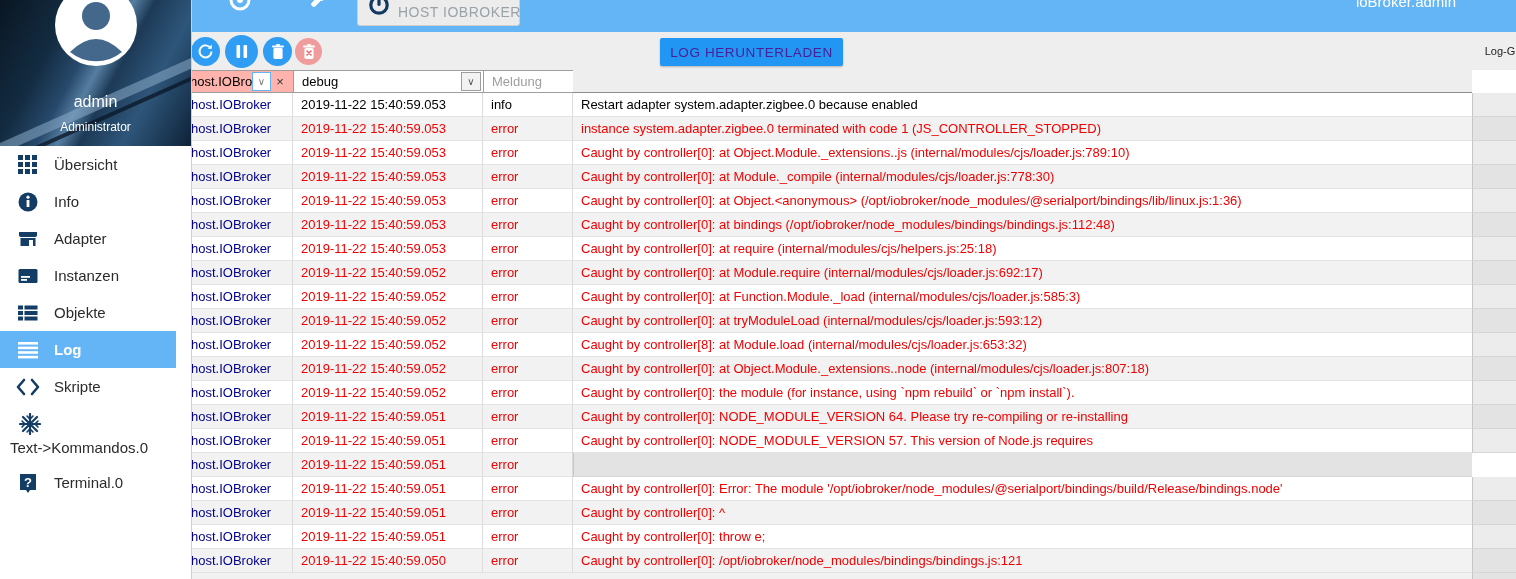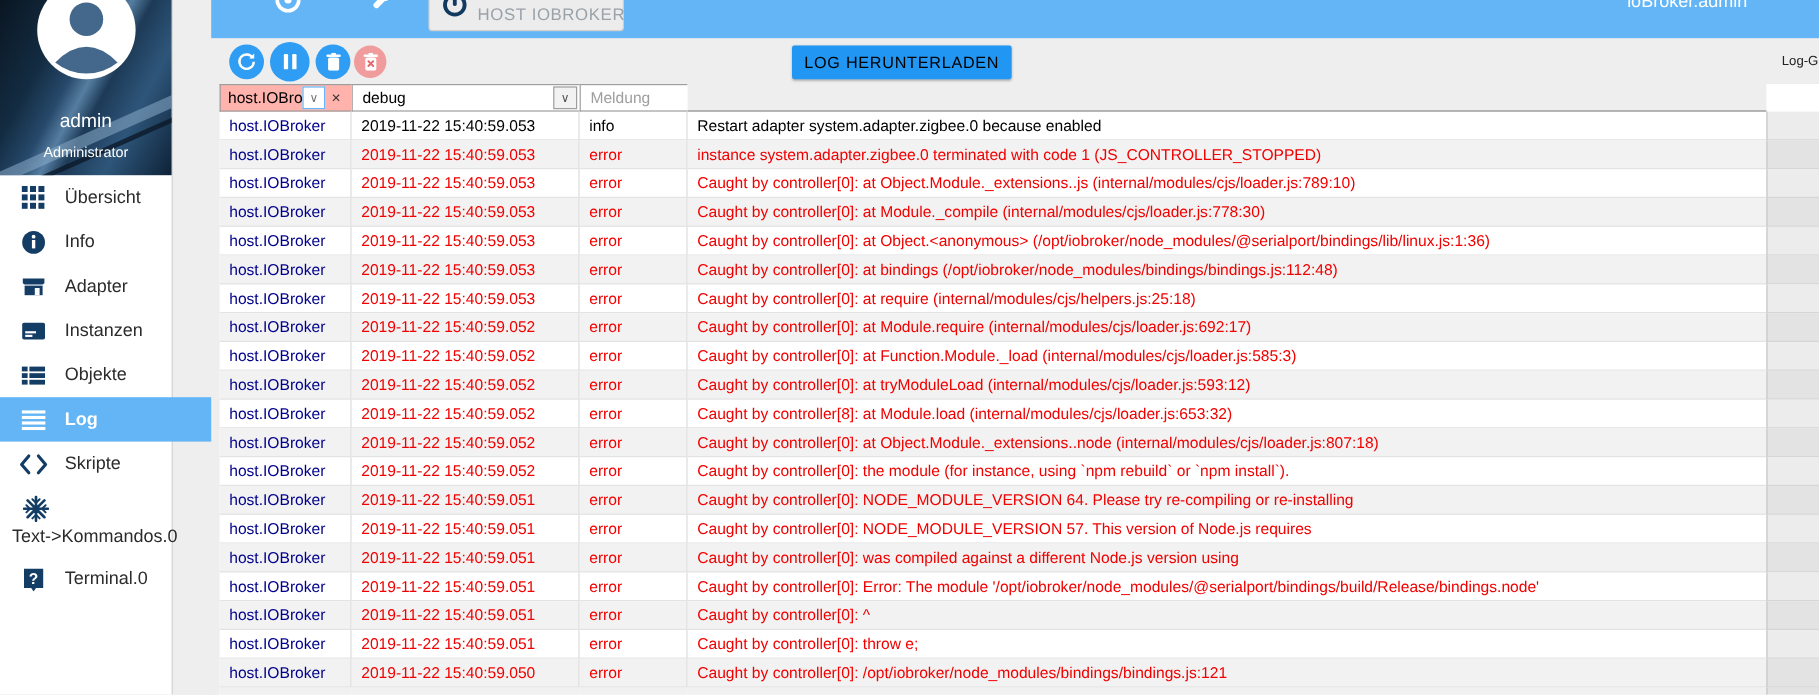--- a/index.html
+++ b/index.html
@@ -1,21 +1,21 @@
 <!DOCTYPE html>
 <html><head>
 <meta charset="utf-8">
 <style>
   * { margin:0; padding:0; box-sizing:border-box; }
   html,body { width:1516px; height:579px; overflow:hidden;
     font-family:"Liberation Sans", sans-serif; background:#eeeeee; }
   .stage { position:relative; width:1516px; height:579px; overflow:hidden; background:#eee; }
 
   
-  .sidebar { position:absolute; left:0; top:0; width:144px; height:579px;
+  .sidebar { position:absolute; left:0; top:0; width:192px; height:579px;
     background:#ffffff; border-right:1px solid #cfcfcf; z-index:5; }
   .user-card { position:relative; width:100%; height:146px; overflow:hidden;
     background:
       linear-gradient(118deg, #0a1622 0%, #132c42 28%, #27496b 42%, #567ea1 50%, #1d3a57 58%, #2e567a 74%, #0e2238 100%);
   }
   .user-card:before { content:""; position:absolute; left:-40px; top:90px; width:320px; height:10px;
     background:linear-gradient(90deg,#7da3c4,#3e6popu0,#9dbcd6); background:#8aabc9; opacity:.55;
     transform:rotate(-24deg); }
   .user-card:after { content:""; position:absolute; left:-30px; top:104px; width:320px; height:4px;
     background:#0b1929; opacity:.8; transform:rotate(-24deg); }
@@ -49,21 +49,21 @@
   .toolbar { position:absolute; left:0; top:32px; width:1340px; height:38px; background:#eeeeee; }
   .btn-round { position:absolute; border-radius:50%; border:none; cursor:pointer;
     display:flex; align-items:center; justify-content:center; padding:0; }
   .btn-blue { background:#2e9df3; }
   .btn-pink { background:#f19c9c; }
   .btn-refresh { left:15px; top:5px;  width:29px; height:29px; }
   .btn-pause   { left:49px; top:3px;  width:33px; height:33px; }
   .btn-clear   { left:87px; top:5px;  width:29px; height:29px; }
   .btn-cleard  { left:119px; top:6px; width:27px; height:27px; }
   .btn-download { position:absolute; left:484px; top:6px; width:183px; height:28px;
-    background:#2196f3; color:#000000; border:none; border-radius:2px; cursor:pointer;
+    background:#2196f3; color:#4c1d95; border:none; border-radius:2px; cursor:pointer;
     font-family:"Liberation Sans",sans-serif; font-size:13.5px; letter-spacing:.6px;
     box-shadow:0 1px 2px rgba(0,0,0,.25); }
   .log-size { position:absolute; right:-3px; top:13px; font-size:11px; color:#222; white-space:nowrap; }
 
   
   .logtable { position:absolute; left:7px; top:70px; width:1333px; height:509px; background:#fff; }
   .cols { display:grid; grid-template-columns:110px 190px 90px 899px 44px; }
 
   .filter-row { height:23px; }
   .fcell { border:1px solid #9e9e9e; border-right:none; background:#fff; height:23px;
@@ -395,21 +395,20 @@
             <div class="cell c-host">host.IOBroker</div>
             <div class="cell c-time">2019-11-22 15:40:59.051</div>
             <div class="cell c-sev">error</div>
             <div class="cell c-msg">Caught by controller[0]: NODE_MODULE_VERSION 57. This version of Node.js requires</div>
             <div class="cell c-gut"></div>
           </div>
           <div class="cols lrow sev-error alt">
             <div class="cell c-host">host.IOBroker</div>
             <div class="cell c-time">2019-11-22 15:40:59.051</div>
             <div class="cell c-sev">error</div>
-            <div class="cell c-msg">Caught by controller[0]: was compiled against a different Node.js version using</div>
             <div class="cell c-gut"></div>
           </div>
           <div class="cols lrow sev-error">
             <div class="cell c-host">host.IOBroker</div>
             <div class="cell c-time">2019-11-22 15:40:59.051</div>
             <div class="cell c-sev">error</div>
             <div class="cell c-msg">Caught by controller[0]: Error: The module '/opt/iobroker/node_modules/@serialport/bindings/build/Release/bindings.node'</div>
             <div class="cell c-gut"></div>
           </div>
           <div class="cols lrow sev-error alt">

